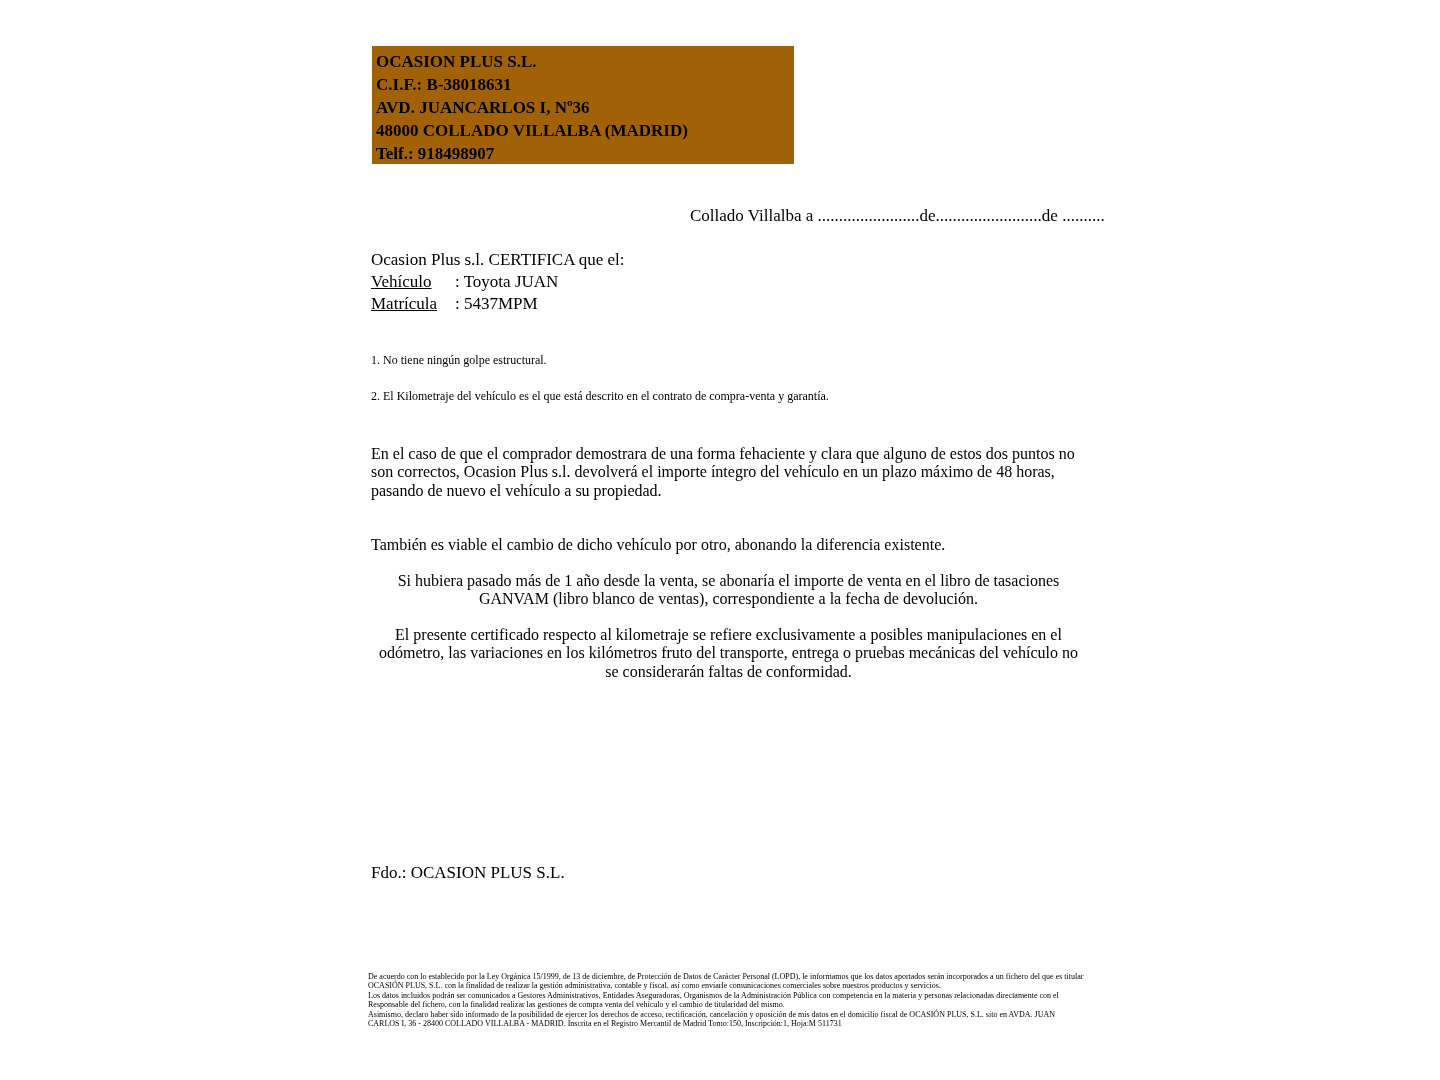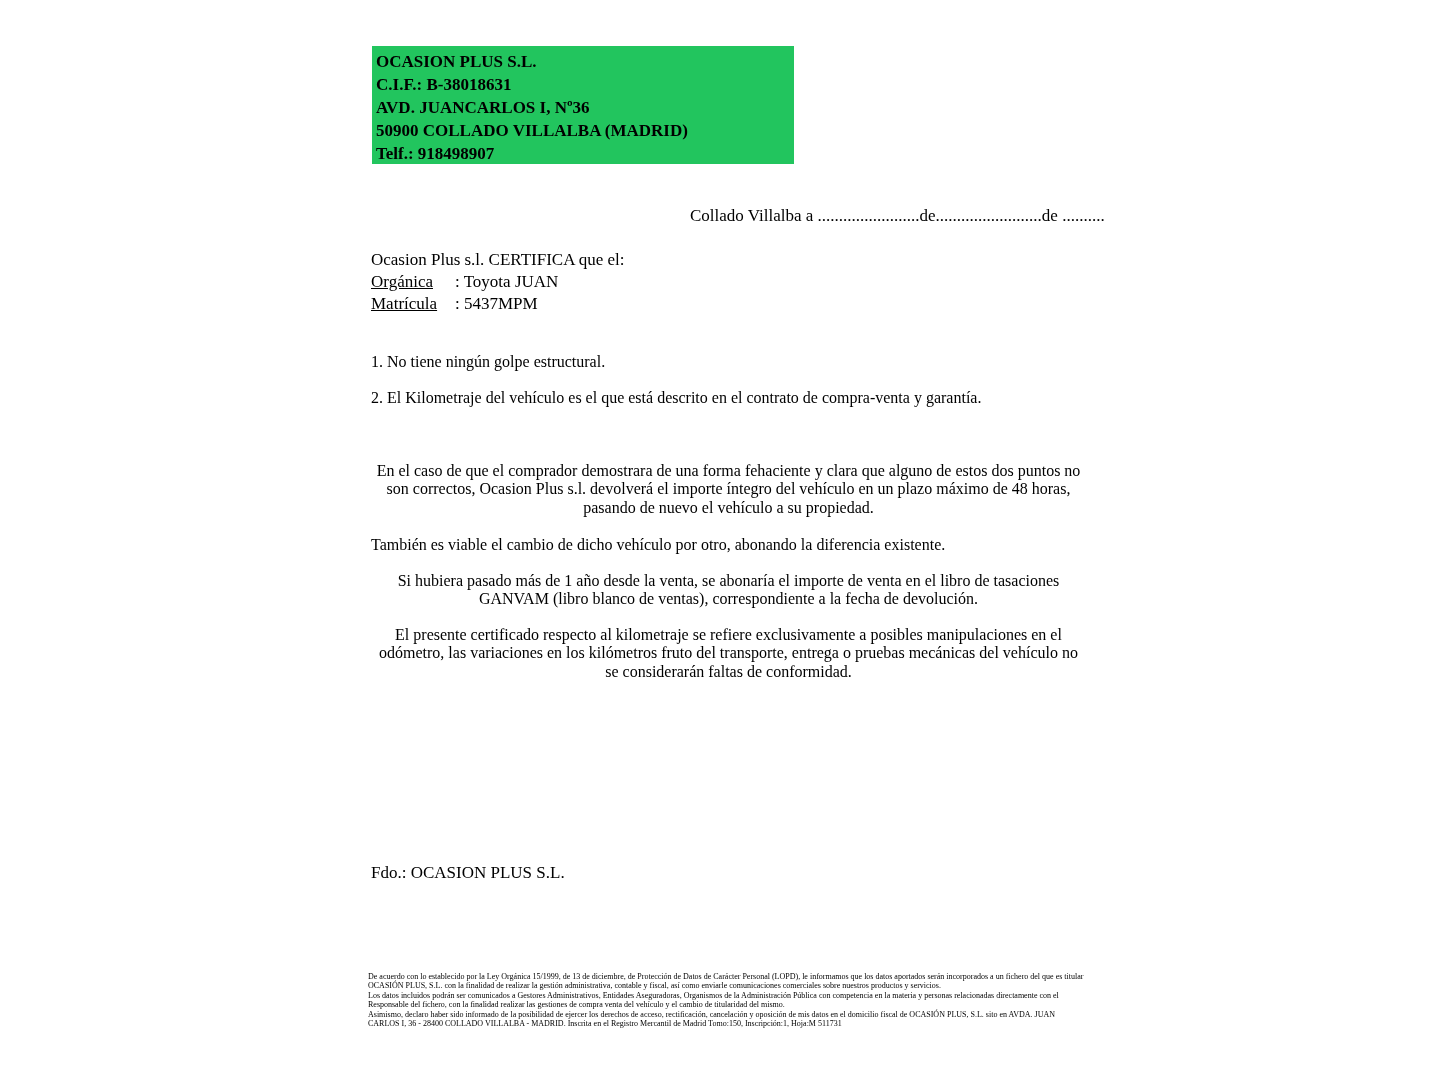--- a/index.html
+++ b/index.html
@@ -16,21 +16,21 @@
     color: #000000;
     overflow: hidden;
   }
   .abs { position: absolute; }
 
   .company-box {
     left: 372px;
     top: 46px;
     width: 422px;
     height: 118px;
-    background: #22c55e;
+    background: #a16207;
     padding: 4px 0 0 4px;
     box-sizing: border-box;
   }
   .company-box .line {
     font-size: 17px;
     font-weight: bold;
     line-height: 23px;
     white-space: nowrap;
   }
 
@@ -48,33 +48,33 @@
     line-height: 22px;
   }
   .cert-row .label {
     display: inline-block;
     width: 84px;
     text-decoration: underline;
   }
 
   .cond-item {
     left: 371px;
-    font-size: 16px;
+    font-size: 12px;
     white-space: nowrap;
   }
   .cond-1 { top: 353px; }
   .cond-2 { top: 389px; }
 
   .para {
     left: 371px;
     width: 715px;
     font-size: 16px;
     line-height: 18.4px;
   }
-  .para-refund   { top: 462px; text-align: center; }
+  .para-refund   { top: 445px; }
   .para-exchange { top: 536px; }
   .para-ganvam   { top: 572px; text-align: center; }
   .para-odometer { top: 626px; text-align: center; }
 
   .signature {
     left: 371px;
     top: 863px;
     font-size: 17px;
     white-space: nowrap;
   }
@@ -92,29 +92,29 @@
 </style>
 </head>
 <body>
 
 <div class="page">
 
   <div class="abs company-box">
     <div class="line">OCASION PLUS S.L.</div>
     <div class="line">C.I.F.: B-38018631</div>
     <div class="line">AVD. JUANCARLOS I, Nº36</div>
-    <div class="line">50900 COLLADO VILLALBA (MADRID)</div>
+    <div class="line">48000 COLLADO VILLALBA (MADRID)</div>
     <div class="line">Telf.: 918498907</div>
   </div>
 
   <div class="abs date-line">Collado Villalba a ........................de.........................de ..........</div>
 
   <div class="abs cert-block">
     <div>Ocasion Plus s.l. CERTIFICA que el:</div>
-    <div class="cert-row"><span class="label">Orgánica</span><span>: Toyota JUAN</span></div>
+    <div class="cert-row"><span class="label">Vehículo</span><span>: Toyota JUAN</span></div>
     <div class="cert-row"><span class="label">Matrícula</span><span>: 5437MPM</span></div>
   </div>
 
   <div class="abs cond-item cond-1">1. No tiene ningún golpe estructural.</div>
   <div class="abs cond-item cond-2">2. El Kilometraje del vehículo es el que está descrito en el contrato de compra-venta y garantía.</div>
 
   <div class="abs para para-refund">En el caso de que el comprador demostrara de una forma fehaciente y clara que alguno de estos dos puntos no son correctos, Ocasion Plus s.l. devolverá el importe íntegro del vehículo en un plazo máximo de 48 horas, pasando de nuevo el vehículo a su propiedad.</div>
   <div class="abs para para-exchange">También es viable el cambio de dicho vehículo por otro, abonando la diferencia existente.</div>
   <div class="abs para para-ganvam">Si hubiera pasado más de 1 año desde la venta, se abonaría el importe de venta en el libro de tasaciones GANVAM (libro blanco de ventas), correspondiente a la fecha de devolución.</div>
   <div class="abs para para-odometer">El presente certificado respecto al kilometraje se refiere exclusivamente a posibles manipulaciones en el odómetro, las variaciones en los kilómetros fruto del transporte, entrega o pruebas mecánicas del vehículo no se considerarán faltas de conformidad.</div>

